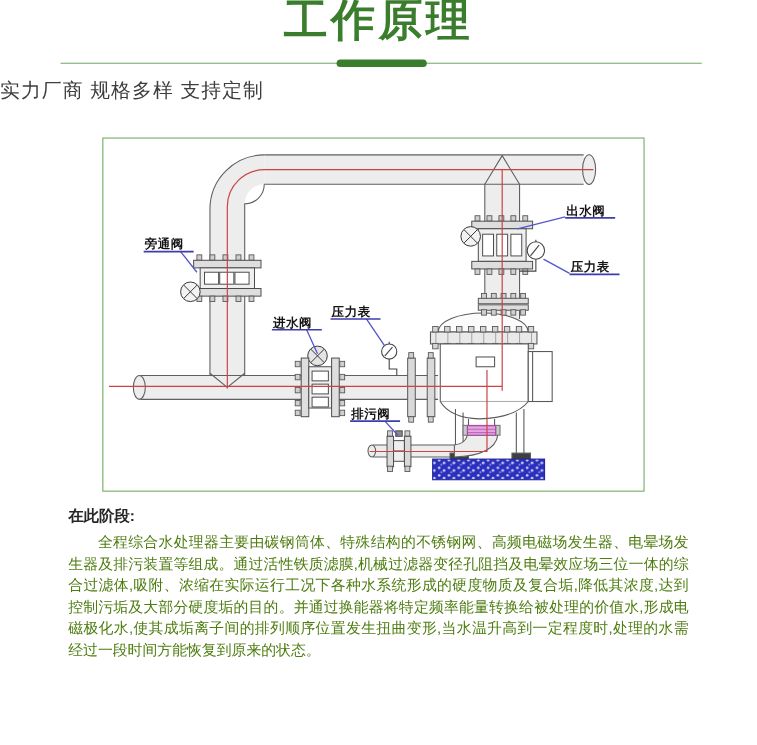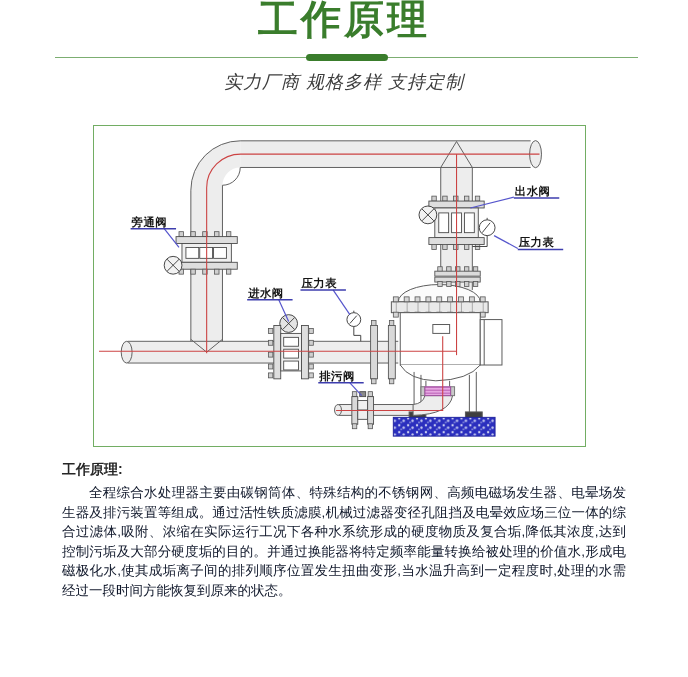--- a/index.html
+++ b/index.html
@@ -10,32 +10,32 @@
   .title{
     position:absolute;top:-6px;left:0;width:100%;margin:0;text-align:center;
     font-size:40px;font-weight:bold;color:#3a7d2c;letter-spacing:3px;line-height:50px;
   }
   .divider{position:absolute;top:57px;left:55px;right:50px;height:1px;background:#7cae71;}
   .divider-bar{
     position:absolute;left:50%;top:-3px;transform:translateX(-50%);
     width:82px;height:7px;background:#3a7d2c;border-radius:3.5px;
   }
   .subtitle{
-    position:absolute;top:70px;left:0;width:100%;text-align:center;
-    font-size:18px;color:#3d3d3d;letter-spacing:1px;font-style:italic;
+    position:absolute;top:70px;left:0;width:100%;text-align:left;
+    font-size:18px;color:#3d3d3d;letter-spacing:1px;
   }
   .diagram-frame{
     position:absolute;left:93px;top:125px;width:493px;height:322px;
     border:1.5px solid #72ad63;box-sizing:border-box;background:#ffffff;
   }
   .diagram-frame svg{width:100%;height:100%;display:block;}
   .description{position:absolute;left:62px;top:461px;width:564px;}
   .desc-heading{font-size:14px;font-weight:bold;color:#262626;margin:0 0 4px 0;}
   .desc-para{
-    font-size:13.5px;color:#0f172a;line-height:19.5px;text-align:justify;
+    font-size:13.5px;color:#4d7c0f;line-height:19.5px;text-align:justify;
     text-indent:2em;margin:0;
   }
   svg text.dlabel{font-size:11.5px;font-weight:bold;fill:#151515;letter-spacing:0.5px;}
 </style>
 </head>
 <body>
 
 <div class="page">
 
   <h1 class="title">工作原理</h1>
@@ -265,17 +265,17 @@
       <text class="dlabel" x="37" y="101">旁通阀</text>
       <text class="dlabel" x="155" y="173">进水阀</text>
       <text class="dlabel" x="209" y="163">压力表</text>
       <text class="dlabel" x="425" y="70">出水阀</text>
       <text class="dlabel" x="429" y="122">压力表</text>
       <text class="dlabel" x="227" y="257">排污阀</text>
     </svg>
   </div>
 
   <div class="description">
-    <div class="desc-heading">工作原理:</div>
+    <div class="desc-heading">在此阶段:</div>
     <p class="desc-para">全程综合水处理器主要由碳钢筒体、特殊结构的不锈钢网、高频电磁场发生器、电晕场发生器及排污装置等组成。通过活性铁质滤膜,机械过滤器变径孔阻挡及电晕效应场三位一体的综合过滤体,吸附、浓缩在实际运行工况下各种水系统形成的硬度物质及复合垢,降低其浓度,达到控制污垢及大部分硬度垢的目的。并通过换能器将特定频率能量转换给被处理的价值水,形成电磁极化水,使其成垢离子间的排列顺序位置发生扭曲变形,当水温升高到一定程度时,处理的水需经过一段时间方能恢复到原来的状态。</p>
   </div>
 
 </div>
 
 </body></html>

